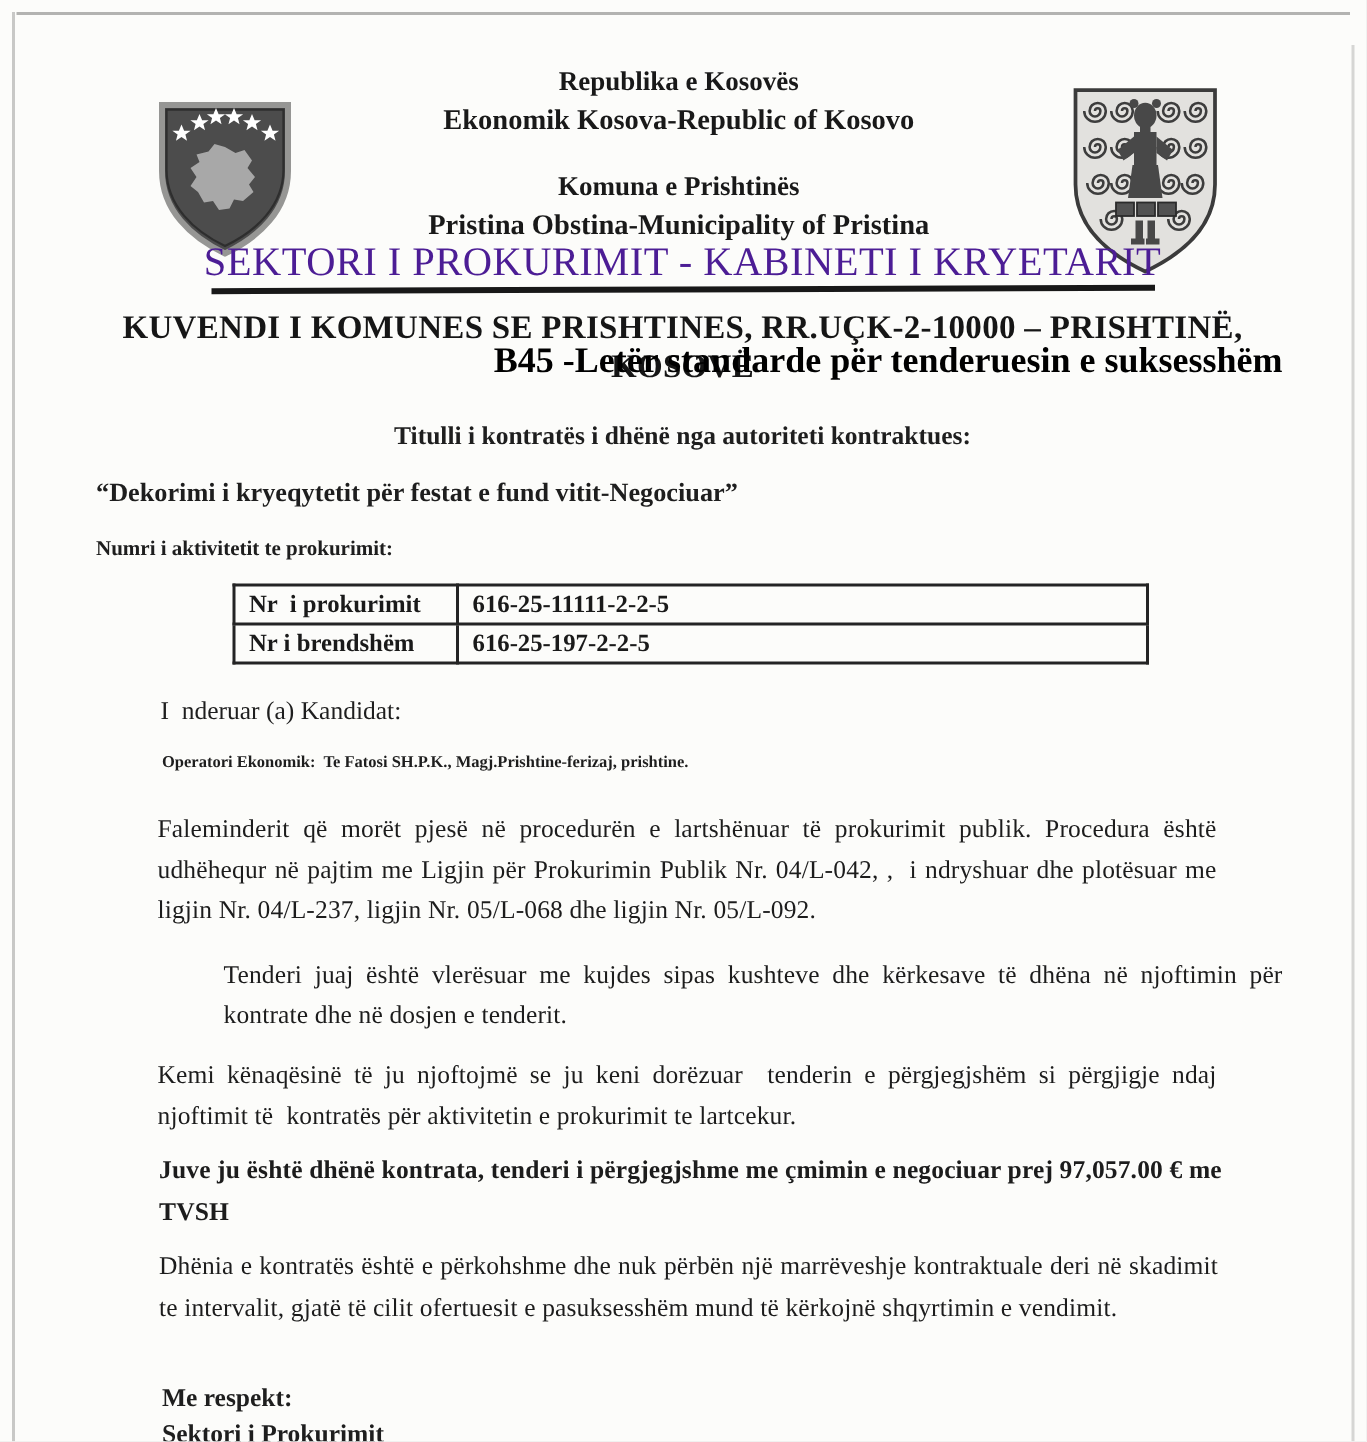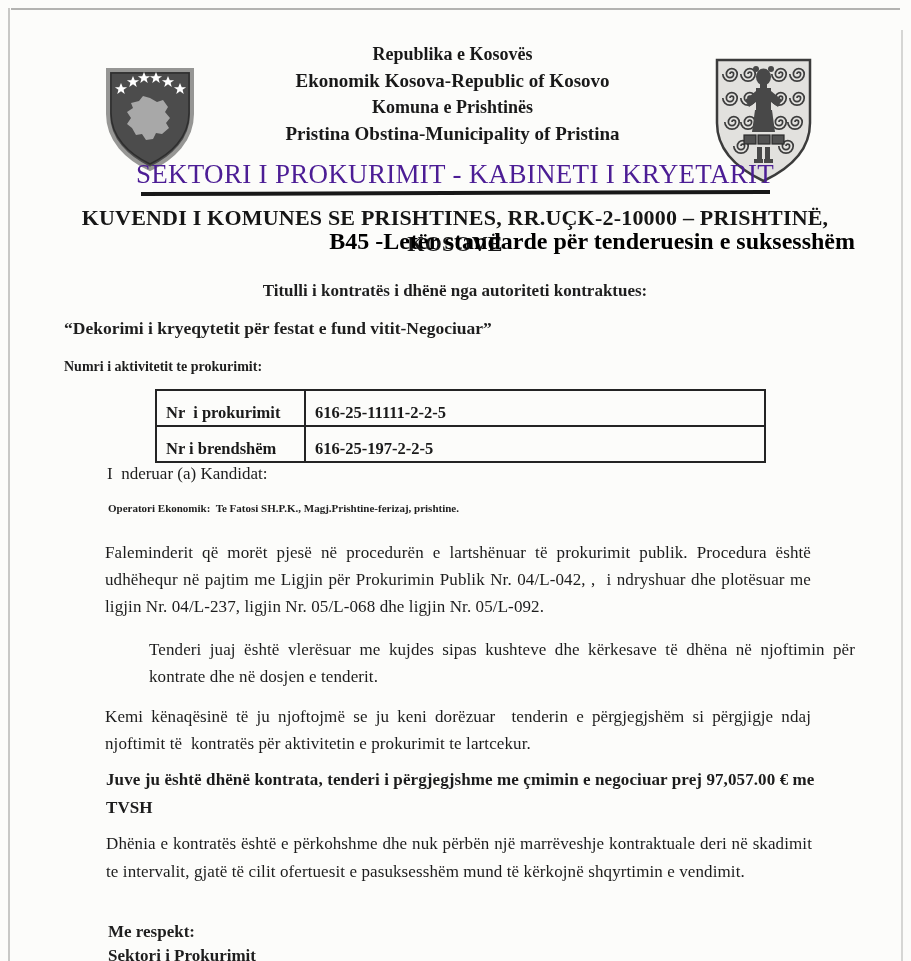--- a/index.html
+++ b/index.html
@@ -17,37 +17,37 @@
   .edge-left{position:absolute;left:8px;top:8px;width:2px;height:953px;background:#c8c8c6;}
   .edge-right{position:absolute;left:901px;top:30px;width:2px;height:931px;background:#d6d6d4;}
 
   .abs{position:absolute;}
   .txt{white-space:pre-wrap;}
   .just{text-align:justify;}
 
   .org-block{left:200px;top:42px;width:505px;text-align:center;font-weight:bold;color:#191919;}
   .org-l1{font-size:18px;line-height:25px;}
   .org-l2{font-size:19px;line-height:27px;}
-  .org-l3{font-size:18px;line-height:27px;}
+  .org-l3{font-size:18px;line-height:27px;margin-top:17px;}
   .org-l4{font-size:19px;line-height:26px;}
 
   .dept{left:100px;top:159px;width:710px;text-align:center;font-weight:normal;font-size:27px;letter-spacing:.3px;color:#4c1d95;}
   .rule{left:141px;top:191px;width:629px;height:4px;background:#181818;transform:rotate(-.2deg);}
 
   .authority{left:55px;top:205px;width:800px;text-align:center;font-weight:bold;font-size:22px;letter-spacing:.2px;color:#161616;}
   .form-title{left:55px;top:228px;width:800px;text-align:right;font-weight:bold;font-size:24px;color:#000000;}
   .contract-heading{left:55px;top:281px;width:800px;text-align:center;font-weight:bold;font-size:17px;}
   .contract-title{left:64px;top:318px;width:780px;font-weight:bold;font-size:17.5px;}
   .activity-heading{left:64px;top:359px;width:600px;font-weight:bold;font-size:14px;}
 
   table.num-table{left:155px;top:389px;border-collapse:collapse;width:611px;}
   table.num-table td{
     border:2px solid #242424;
     font-weight:bold;font-size:16.5px;
-    height:23px;padding:10px 0 1px 9px;white-space:pre-wrap;color:#1a1a1a;
+    height:23px;padding:0 0 1px 9px;white-space:pre-wrap;color:#1a1a1a;
   }
   td.cell-label{width:138px;}
   td.cell-value{padding-left:13px;}
 
   .salutation{left:107px;top:464px;width:600px;font-size:17px;}
   .operator{left:108px;top:502px;width:760px;font-weight:bold;font-size:11px;}
 
   .para{font-size:17px;line-height:27px;letter-spacing:.1px;color:#1c1c1c;}
   .p-thanks{left:105px;top:539px;width:706px;}
   .p-eval{left:105px;top:636px;width:706px;margin-left:44px;}

